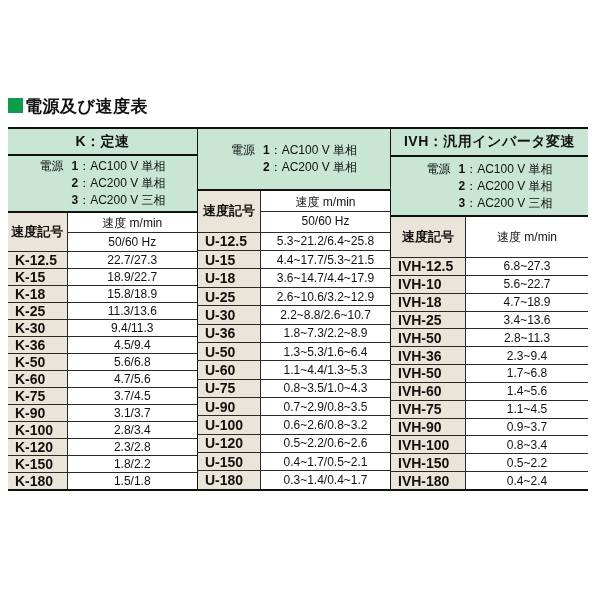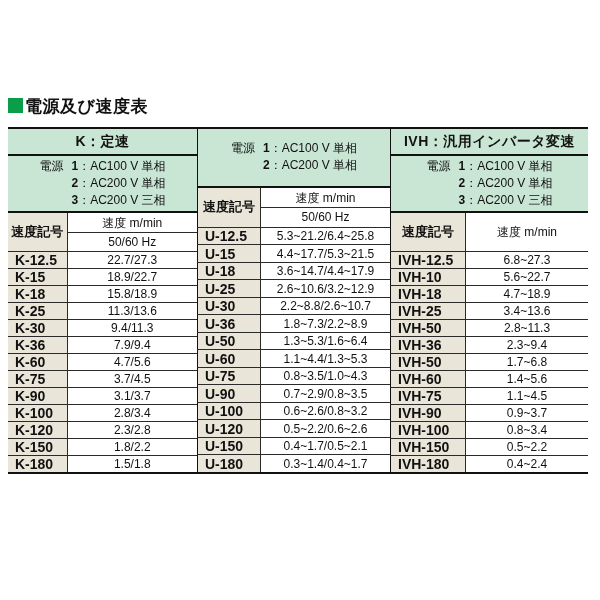--- a/index.html
+++ b/index.html
@@ -118,21 +118,25 @@
         <tr>
           <td class="code">K-25</td>
           <td class="val">11.3/13.6</td>
         </tr>
         <tr>
           <td class="code">K-30</td>
           <td class="val">9.4/11.3</td>
         </tr>
         <tr>
           <td class="code">K-36</td>
-          <td class="val">7.9/9.4</td>
+          <td class="val">4.5/9.4</td>
+        </tr>
+        <tr>
+          <td class="code">K-50</td>
+          <td class="val">5.6/6.8</td>
         </tr>
         <tr>
           <td class="code">K-60</td>
           <td class="val">4.7/5.6</td>
         </tr>
         <tr>
           <td class="code">K-75</td>
           <td class="val">3.7/4.5</td>
         </tr>
         <tr>

